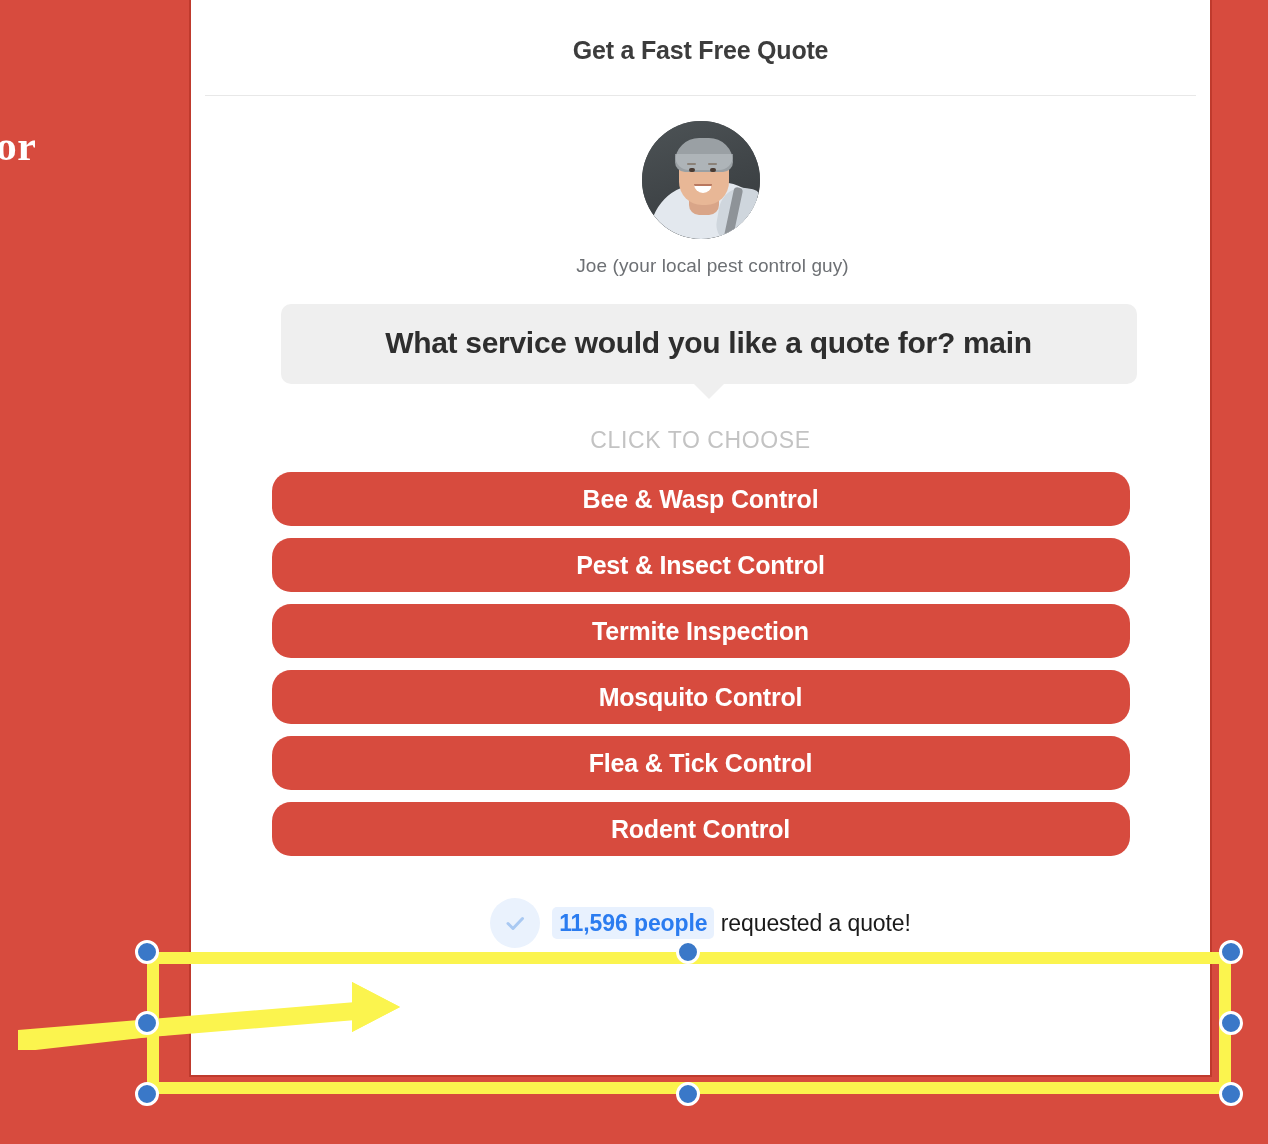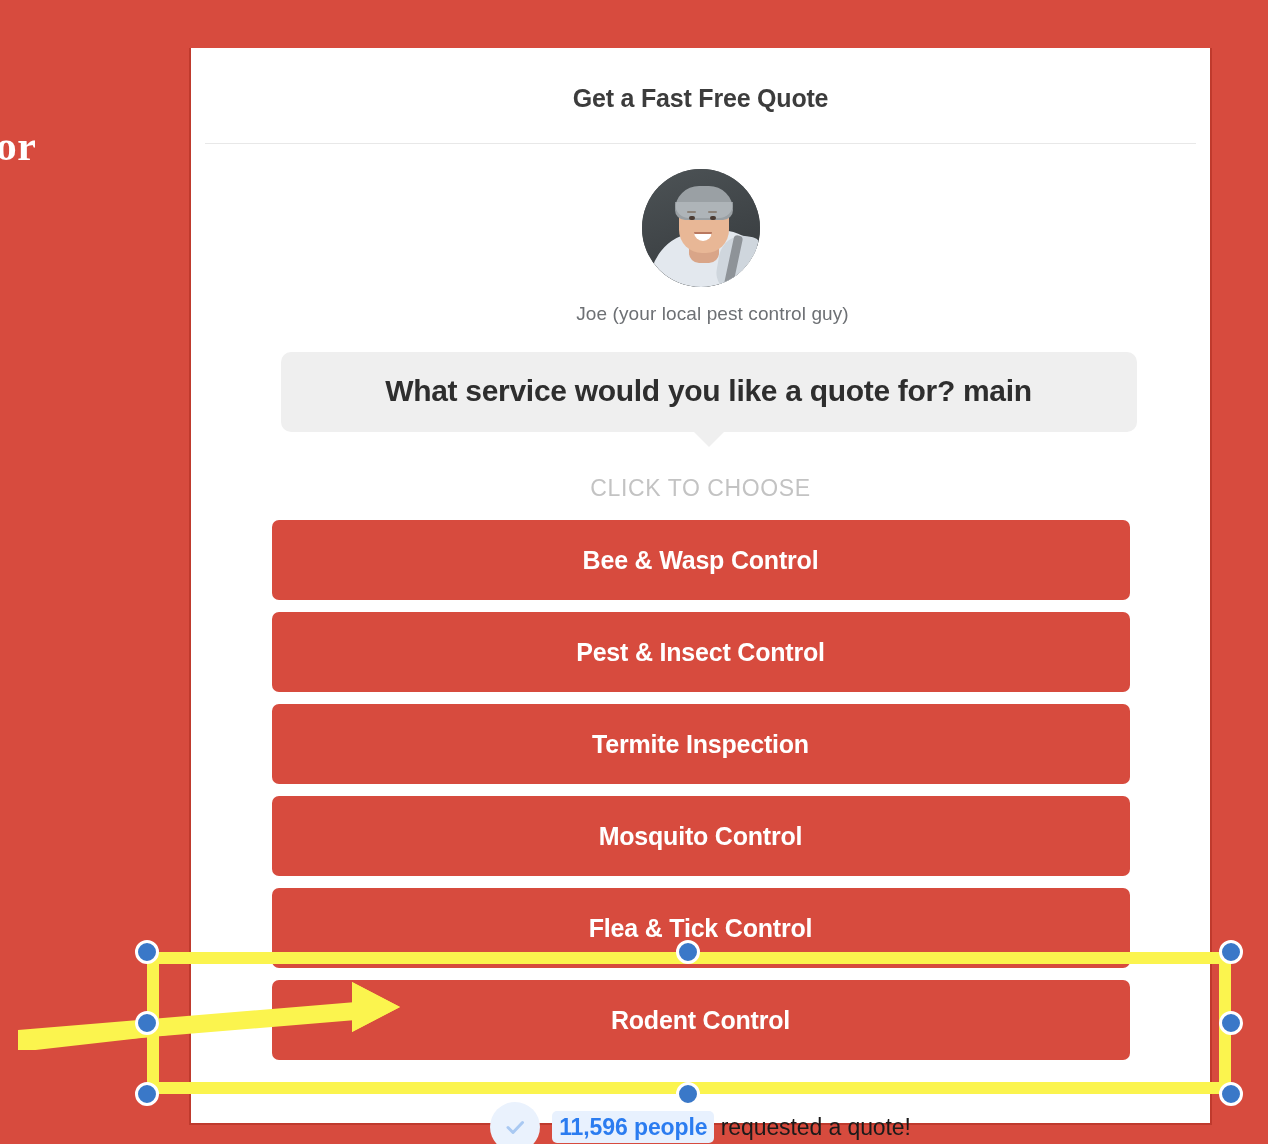--- a/index.html
+++ b/index.html
@@ -33,21 +33,20 @@
     position: absolute;
     left: 189px;
     top: 0;
     width: 1023px;
     height: 1077px;
     background: #ffffff;
     border-left: 2px solid #bf3a2d;
     border-right: 2px solid #bf3a2d;
     border-bottom: 2px solid #bf3a2d;
     box-sizing: border-box;
-    margin-top: 48px;
   }
 
   .widget-title {
     text-align: center;
     font-size: 25px;
     font-weight: 700;
     color: #3c3c3c;
     padding-top: 36px;
     letter-spacing: -0.2px;
   }
@@ -229,24 +228,24 @@
   
   .options {
     margin-top: 18px;
     display: flex;
     flex-direction: column;
     align-items: center;
     gap: 12px;
   }
   .option-btn {
     width: 858px;
-    height: 80px;
+    height: 54px;
     background: #d74b3e;
     border: none;
-    border-radius: 7px;
+    border-radius: 19px;
     color: #ffffff;
     font-family: "Liberation Sans", sans-serif;
     font-size: 25px;
     font-weight: 700;
     letter-spacing: -0.2px;
     cursor: pointer;
     display: flex;
     align-items: center;
     justify-content: center;
   }

